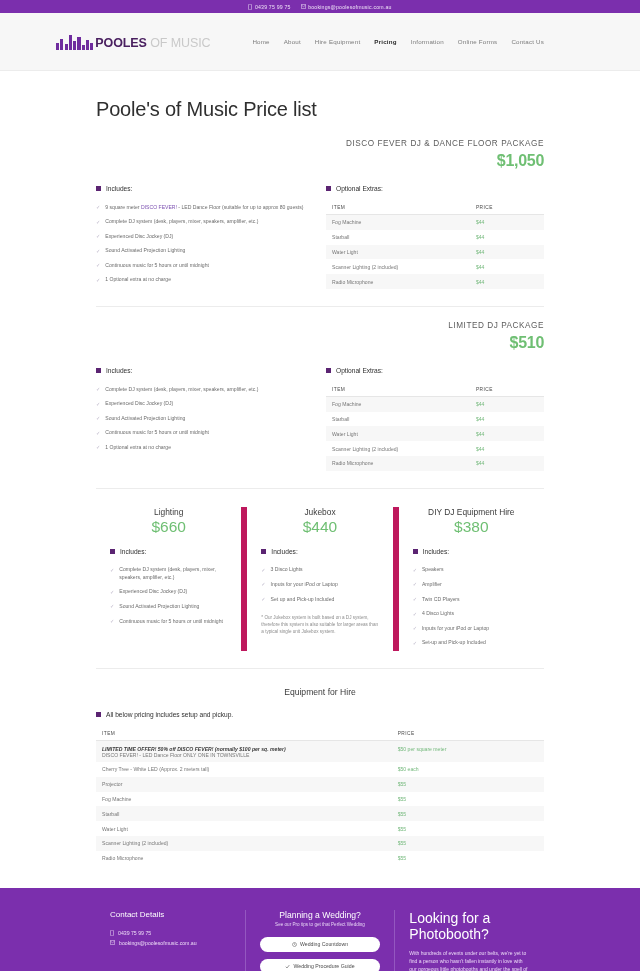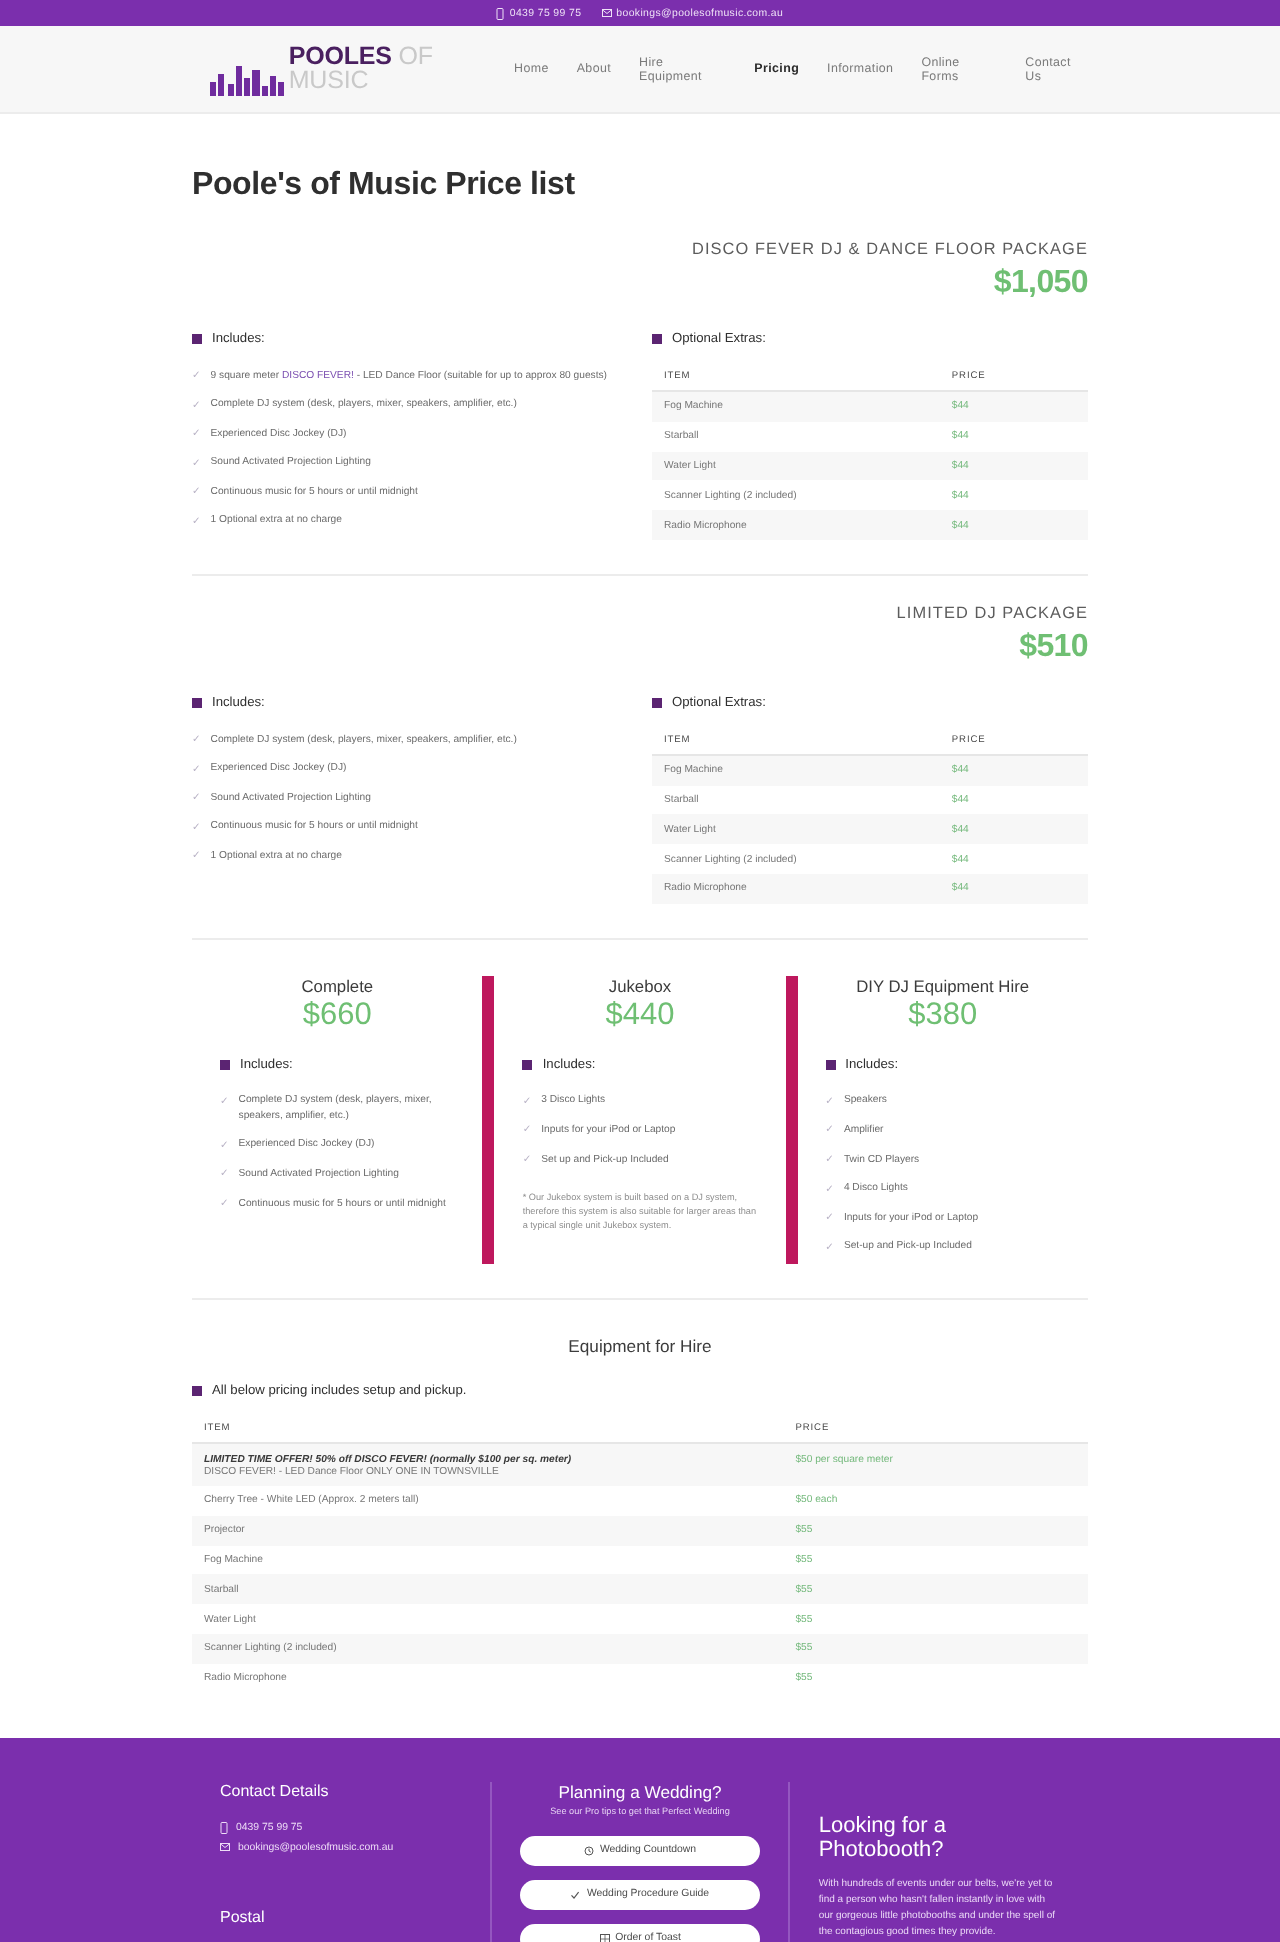--- a/index.html
+++ b/index.html
@@ -15,42 +15,42 @@
     height: 13px; background: #7b2fad;
     display: flex; align-items: center; justify-content: center;
     gap: 10px;
     font-size: 5.2px; color: #efe2f7; letter-spacing: .2px;
   }
   .topbar .tb-item { display: flex; align-items: center; gap: 2.5px; }
   .topbar svg { display: block; }
 
   
   .header {
-    height: 44px; background: #f7f7f7;
+    height: 58px; background: #f7f7f7;
     border-bottom: 1px solid #ececec;
     display: flex; align-items: center;
-    padding: 0 96px 0 105px;
+    padding: 0 96px 0 56px;
   }
   .logo { display: flex; align-items: flex-end; gap: 2px; }
   .eq { display: flex; align-items: flex-end; gap: 1.2px; height: 17px; }
   .eq i { width: 3.1px; background: #6f2c9e; display: block; }
   .logo-text { font-size: 12.5px; letter-spacing: -.1px; line-height: 1;
     padding-bottom: 1px; }
   .logo-text .b { color: #4a2060; font-weight: 700; }
   .logo-text .g { color: #c9c9c9; font-weight: 400; }
 
   .nav { margin-left: auto; display: flex; gap: 14px; align-items: center; }
   .nav a { font-size: 6.2px; color: #7a7a7a; text-decoration: none;
     letter-spacing: .2px; }
   .nav a.active { color: #2b2b2b; font-weight: 700; }
 
   
   .page { padding: 0 96px; }
   h1.page-title {
-    font-size: 16px; font-weight: 700; color: #2f2f2f;
+    font-size: 20px; font-weight: 400; color: #2f2f2f;
     margin: 27px 0 18px; letter-spacing: -.2px;
   }
 
   .pkg-head { text-align: right; }
   .pkg-name {
     font-size: 8.2px; color: #5c5c5c; letter-spacing: .55px;
     font-weight: 400; margin-bottom: 4px;
   }
   .pkg-price {
     font-size: 16px; color: #6fbf73; font-weight: 700; letter-spacing: -.3px;
@@ -116,21 +116,21 @@
   .fcol h3.mt { margin-top: 25px; }
 
   .fc-center { text-align: center; }
   .fc-center h3 { font-size: 8.6px; margin-bottom: 2px; }
   .fsub { font-size: 4.6px; color: #e7d3f4; margin-bottom: 10px; }
   .pill {
     background: #fff; border-radius: 20px; height: 15px;
     display: flex; align-items: center; justify-content: center; gap: 3px;
     font-size: 5.2px; color: #4b4b4b; margin-bottom: 7px;
   }
-  .fc-right h3 { font-size: 11px; margin-bottom: 7px; margin-top: 16px; }
+  .fc-right h3 { font-size: 14px; margin-bottom: 7px; }
   .fpara { font-size: 5px; line-height: 1.65; color: #ecd9f7; margin-bottom: 11px; }
   .pill.wide { width: 88%; margin: 0 auto; }
   svg { flex: none; }
 </style>
 </head>
 <body>
 
 <div class="topbar">
   <span class="tb-item">
     <svg width="4" height="6" viewBox="0 0 8 12">
@@ -327,21 +327,21 @@
           </tbody>
         </table>
       </div>
     </div>
   </div>
 
   <div class="sep"></div>
 
   <div class="tiers">
     <div class="tier">
-      <div class="tier-name">Complete</div>
+      <div class="tier-name">Lighting</div>
       <div class="tier-price">$660</div>
       <div class="inc-head">
         <span class="sq"></span>
         <span>Includes:</span>
       </div>
       <ul class="inc">
         <li>
             <span class="tick">✓</span>
             <span>Complete DJ system (desk, players, mixer, speakers, amplifier, etc.)</span>
           </li>

